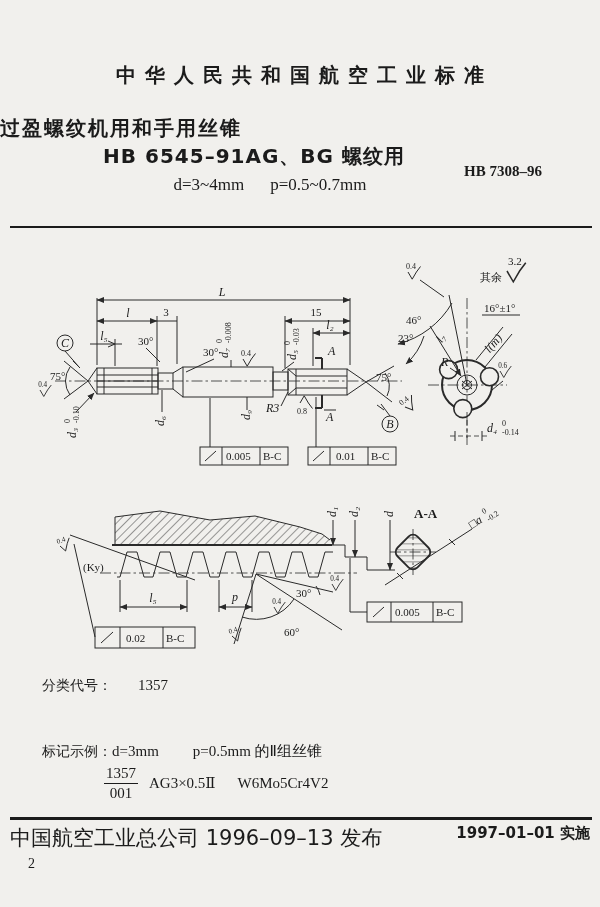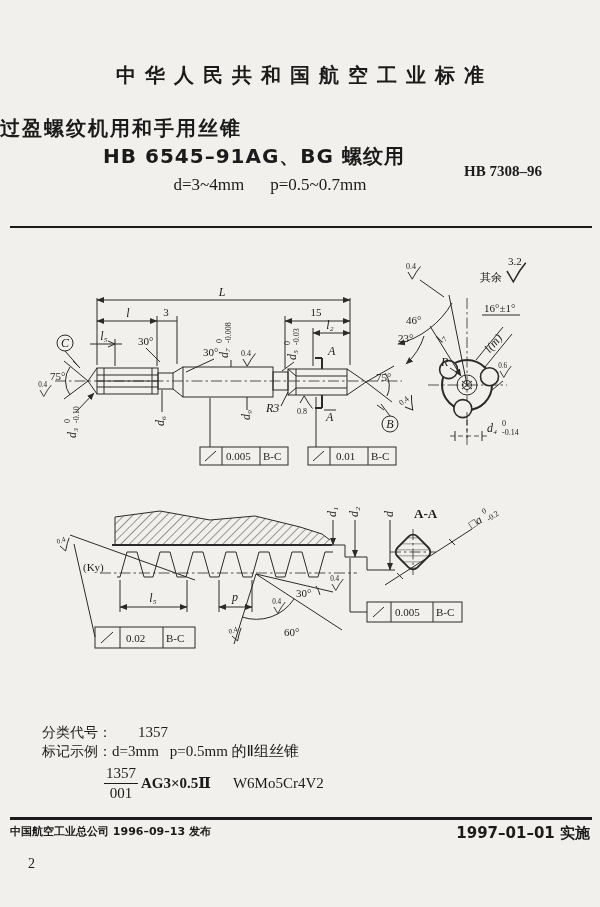--- a/index.html
+++ b/index.html
@@ -27,35 +27,35 @@
   .ln{stroke:#2a2a2a;stroke-width:1;fill:none;}
   .lnt{stroke:#2a2a2a;stroke-width:2;fill:none;}
   .cl{stroke:#2a2a2a;stroke-width:.8;fill:none;stroke-dasharray:11 3 2.5 3;}
   .dsh{stroke:#2a2a2a;stroke-width:.8;fill:none;stroke-dasharray:5 3;}
   .sdim{font:italic 12px "Liberation Serif","DejaVu Sans",serif;fill:#1b1b1b;}
   .snum{font:11px "Liberation Serif","DejaVu Sans",serif;fill:#1b1b1b;}
   .stol{font:8px "Liberation Serif","DejaVu Sans",serif;fill:#1b1b1b;}
   .scjk{font:11px "DejaVu Sans",sans-serif;fill:#1b1b1b;}
   .mid{text-anchor:middle;}
   
-  .cls-line{top:724px;left:42px;font-size:14px;}
+  .cls-line{top:677px;left:42px;font-size:14px;}
   .cls-line .code{margin-left:26px;font-family:"Liberation Serif",serif;font-size:15px;}
   .mark-line{top:742px;left:42px;font-size:14px;}
   .mark-line .lat{font-family:"Liberation Serif",serif;font-size:15px;}
   .mark-line .g1{}
-  .mark-line .g2{margin-left:11px;font-family:Liberation Serif, serif;}
+  .mark-line .g2{margin-left:34px;font-family:Liberation Serif, serif;}
   .formula{top:764px;left:104px;display:flex;align-items:center;
     font-family:"Liberation Serif","DejaVu Serif",serif;font-size:15px;}
   .frac{display:inline-flex;flex-direction:column;text-align:center;line-height:1.25;}
   .fnum{border-bottom:1.6px solid #1b1b1b;padding:0 2px;}
-  .desig{margin-left:3px;font-weight:bold;}
+  .desig{margin-left:11px;}
   .material{margin-left:22px;}
   
   .rule-bottom{top:817px;left:10px;width:582px;height:2.5px;background:#1b1b1b;}
-  .footer-left{top:824px;left:10px;font-size:11px;font-weight:bold;}
+  .footer-left{top:824px;left:10px;font-size:21px;font-weight:normal;}
   .footer-right{top:824px;right:10px;font-size:15px;font-weight:bold;}
   .page-num{top:856px;left:28px;font-size:14px;font-family:"Liberation Serif",serif;}
 </style>
 </head>
 <body>
 
 <div class="abs hdr-national">中华人民共和国航空工业标准</div>
 <div class="abs hdr-sub1">过盈螺纹机用和手用丝锥</div>
 <div class="abs hdr-sub2">HB 6545–91AG、BG 螺纹用</div>
 <div class="abs hdr-code">HB 7308–96</div>

